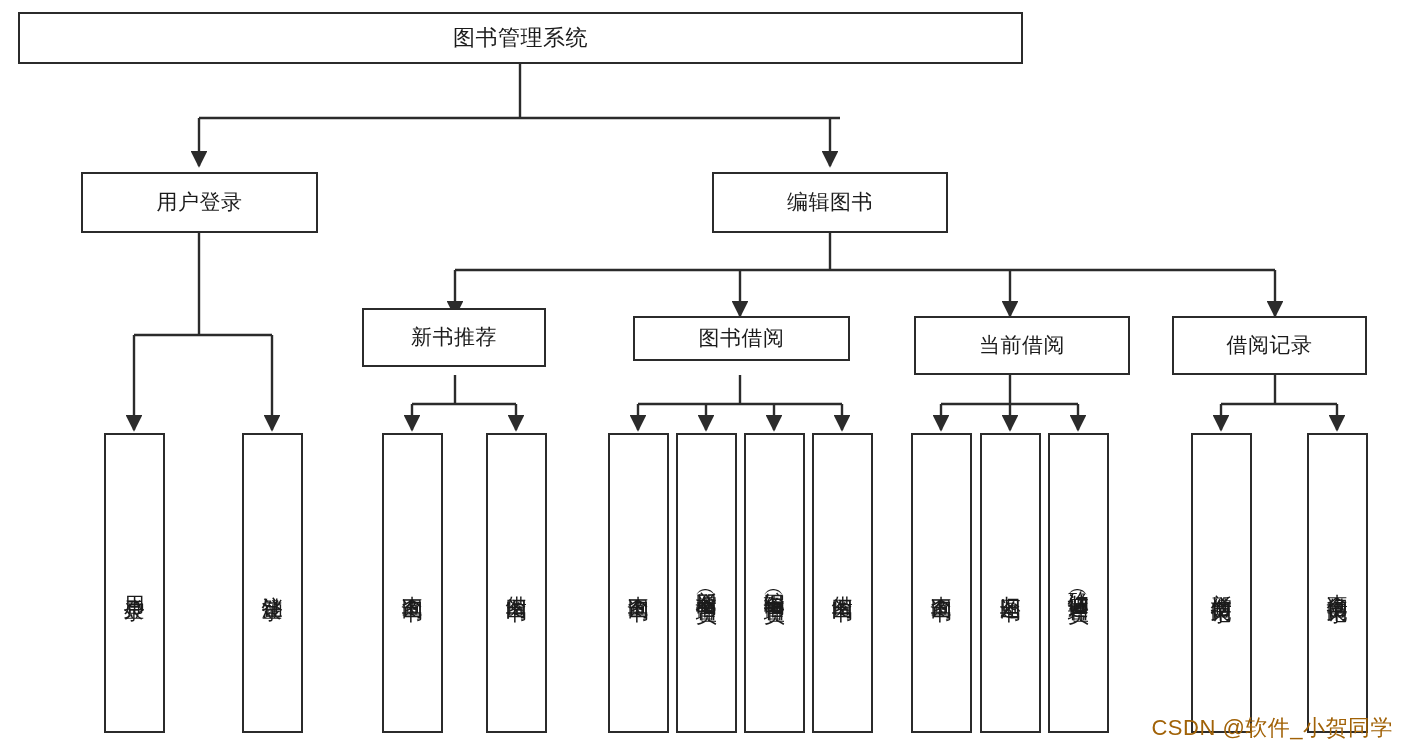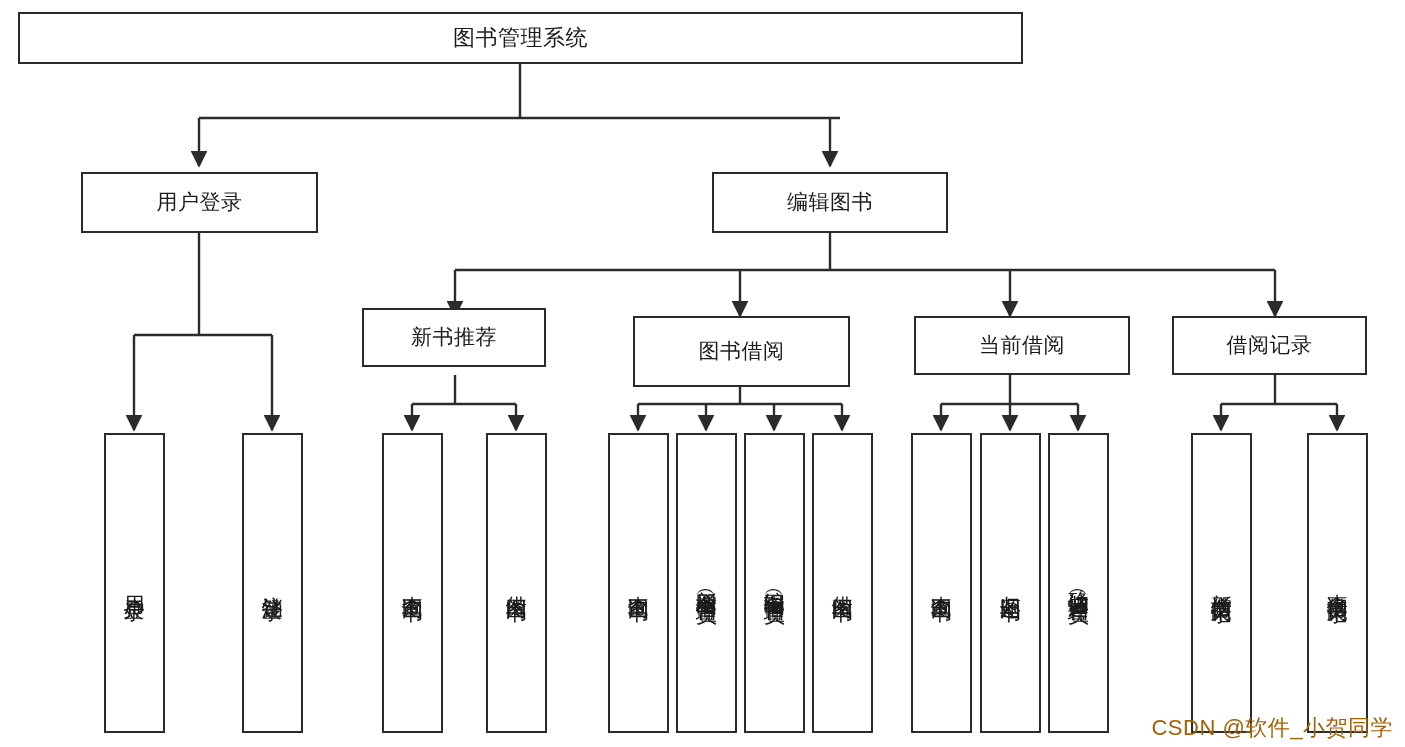--- a/index.html
+++ b/index.html
@@ -142,21 +142,21 @@
   </div>
 
   <div class="node h" style="left:712px; top:172px; width:236px; height:61px;">
     <span class="label">编辑图书</span>
   </div>
 
   <div class="node h" style="left:362px; top:308px; width:184px; height:59px;">
     <span class="label">新书推荐</span>
   </div>
 
-  <div class="node h" style="left:633px; top:316px; width:217px; height:71px;">
+  <div class="node h" style="left:633px; top:316px; width:217px; height:45px;">
     <span class="label">图书借阅</span>
   </div>
 
   <div class="node h" style="left:902px; top:316px; width:216px; height:59px;margin-left:12px;">
     <span class="label">当前借阅</span>
   </div>
 
   <div class="node h" style="left:1172px; top:316px; width:195px; height:59px;">
     <span class="label">借阅记录</span>
   </div>

